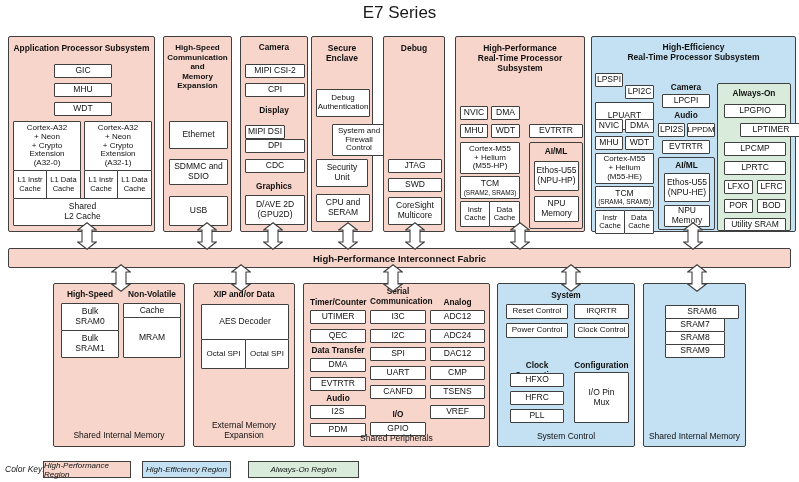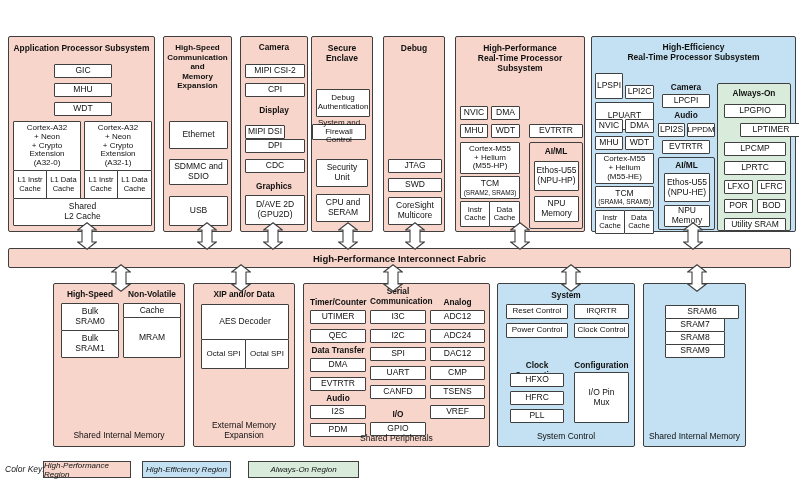--- a/index.html
+++ b/index.html
@@ -24,20 +24,21 @@
 .dar{position:absolute;width:20px;height:28px;z-index:6}
 .ck{position:absolute;top:461px;height:17px;border:1.2px solid #3f3f3f;display:flex;align-items:center;justify-content:center;font-style:italic;font-size:8px}
 .ck.pink{background:#f7d5cb}.ck.blue{background:#c3e1f2}.ck.green{background:#d9ecdb}
 .ck-label{position:absolute;top:464px;left:5px;font-style:italic;font-size:8.5px;color:#222}
 </style>
 </head>
 <body>
 
 <div id="root">
 
+  <div class="title">E7 Series</div>
 
   <div class="blk" style="left:8px;top:36px;width:147px;height:196px">
     <div class="bt nowrap" style="top:6px;font-size:8.4px">Application Processor Subsystem</div>
     <div class="bx" style="left:45px;top:27px;width:58px;height:14px">GIC</div>
     <div class="bx" style="left:45px;top:46px;width:58px;height:14px">MHU</div>
     <div class="bx" style="left:45px;top:65px;width:58px;height:14px">WDT</div>
     <div class="bx pre f8" style="left:4px;top:84px;width:68px;height:50px">Cortex-A32
 + Neon
 + Crypto Extension
 (A32-0)</div>
@@ -78,21 +79,21 @@
     <div class="hd" style="left:0;right:0;top:145px">Graphics</div>
     <div class="bx pre" style="left:4px;top:158px;width:60px;height:30px">D/AVE 2D
 (GPU2D)</div>
   </div>
 
   <div class="blk" style="left:311px;top:36px;width:62px;height:196px">
     <div class="bt" style="top:6px">Secure
 Enclave</div>
     <div class="bx pre f8" style="left:4px;top:52px;width:54px;height:28px">Debug
 Authentication</div>
-    <div class="bx pre f8" style="left:0;top:87px;width:54px;height:16px">System and
+    <div class="bx pre f8" style="left:20px;top:87px;width:54px;height:32px">System and
 Firewall Control</div>
     <div class="bx pre" style="left:4px;top:122px;width:52px;height:28px">Security
 Unit</div>
     <div class="bx pre" style="left:4px;top:157px;width:54px;height:28px">CPU and
 SERAM</div>
   </div>
 
   <div class="blk" style="left:383px;top:36px;width:62px;height:196px">
     <div class="bt" style="top:6px">Debug</div>
     <div class="bx" style="left:4px;top:122px;width:54px;height:14px">JTAG</div>
@@ -125,21 +126,21 @@
       <div class="bx pre" style="left:4px;top:18px;width:45px;height:30px">Ethos-U55
 (NPU-HP)</div>
       <div class="bx pre" style="left:4px;top:53px;width:45px;height:26px">NPU
 Memory</div>
     </div>
   </div>
 
   <div class="blk blue" style="left:591px;top:36px;width:205px;height:196px">
     <div class="bt" style="top:5px">High-Efficiency
 Real-Time Processor Subsystem</div>
-    <div class="bx" style="left:3px;top:36px;width:28px;height:26px">LPSPI</div>
+    <div class="bx" style="left:3px;top:36px;width:28px;height:14px">LPSPI</div>
     <div class="bx" style="left:33px;top:48px;width:29px;height:14px">LPI2C</div>
     <div class="bx" style="left:3px;top:65px;width:59px;height:28px">LPUART</div>
     <div class="bx" style="left:3px;top:82px;width:28px;height:14px">NVIC</div>
     <div class="bx" style="left:33px;top:82px;width:29px;height:14px">DMA</div>
     <div class="bx" style="left:3px;top:99px;width:28px;height:14px">MHU</div>
     <div class="bx" style="left:33px;top:99px;width:29px;height:14px">WDT</div>
     <div class="bx pre f8" style="left:3px;top:116px;width:59px;height:31px">Cortex-M55
 + Helium
 (M55-HE)</div>
     <div class="bx col2line" style="left:3px;top:149px;width:59px;height:22px">

